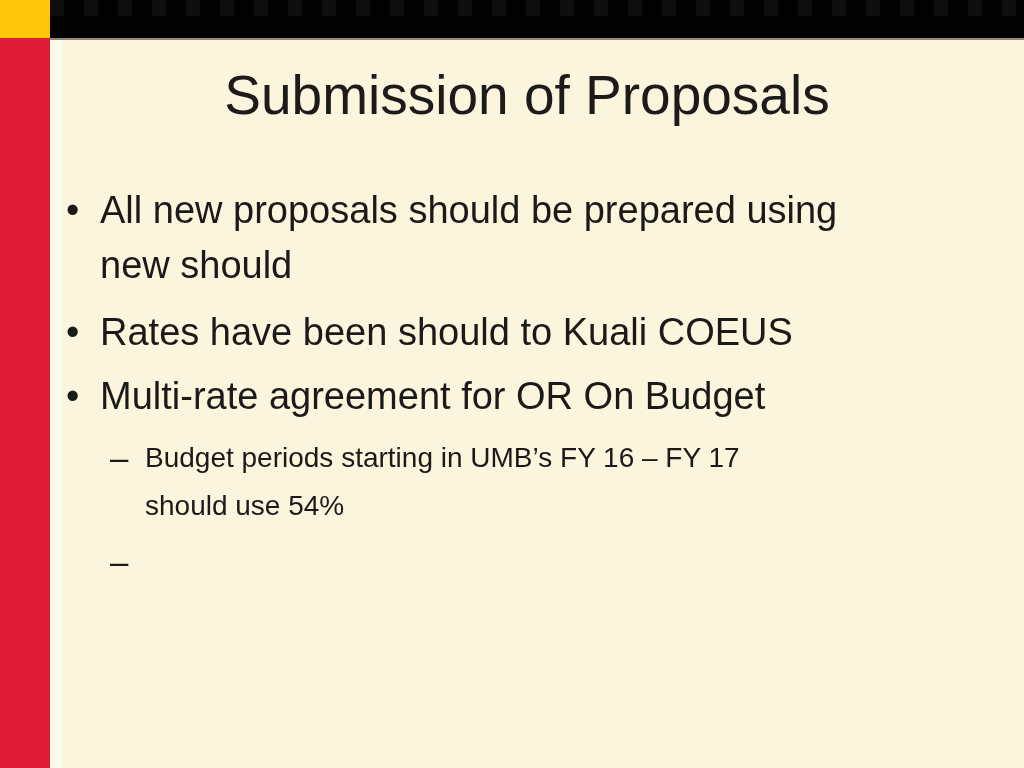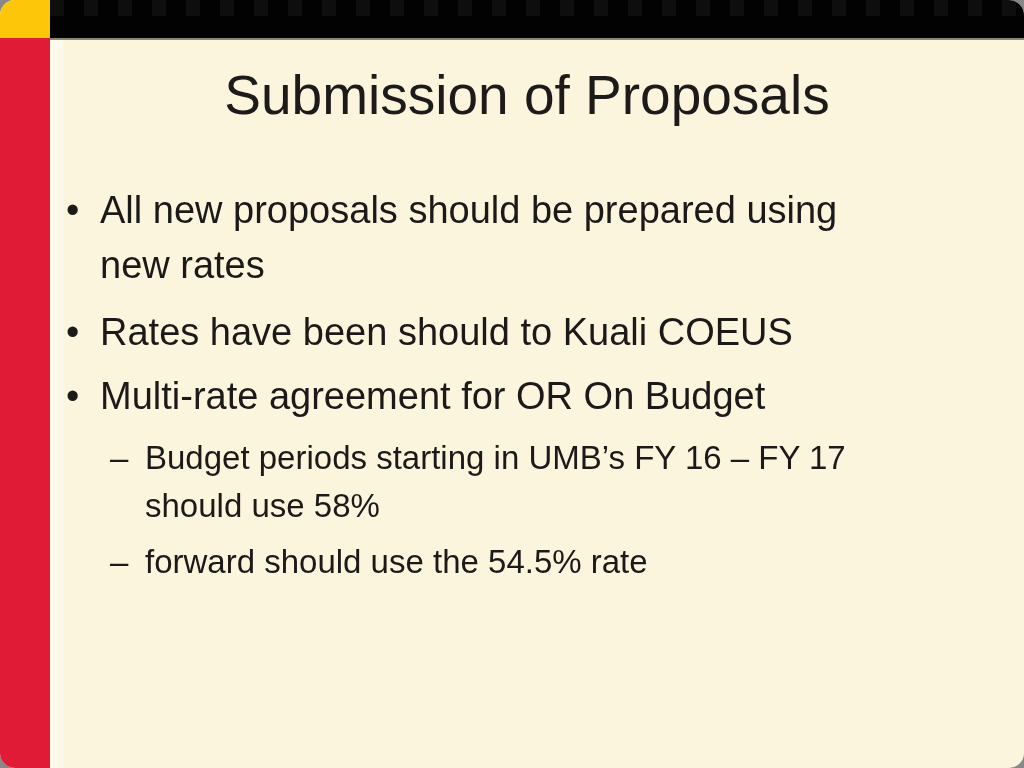--- a/index.html
+++ b/index.html
@@ -3,21 +3,20 @@
 <meta charset="utf-8">
 <style>
   html,body{margin:0;padding:0;background:#888;}
   .slide{
     position:relative;
     width:1024px;height:768px;
     overflow:hidden;
     background:#fcf5de;
     font-family:"Liberation Sans", sans-serif;
     color:#1c1a19;
-    border-radius:15px;
   }
   
   .yellow-sq{
     position:absolute;left:0;top:0;width:50px;height:38px;
     background:#fdc609;
   }
   
   .black-bar{
     position:absolute;left:50px;top:0;width:974px;height:38px;
     background:#020202;
@@ -49,21 +48,21 @@
     text-align:center;
     color:#1d1b1a;
     white-space:nowrap;
   }
   .bullet{position:absolute;}
   .bullet .marker{position:absolute;left:0;top:0;}
   .lvl1{left:66px;width:900px;}
   .lvl1 .line{padding-left:34px;font-size:38px;line-height:55px;white-space:nowrap;}
   .lvl1 .marker{font-size:38px;line-height:55px;}
   .lvl2{left:110px;width:880px;}
-  .lvl2 .line{padding-left:35px;font-size:33px;line-height:48px;white-space:nowrap;}
+  .lvl2 .line{padding-left:35px;font-size:28px;line-height:48px;white-space:nowrap;}
   .lvl2 .marker{font-size:33px;line-height:48px;}
   .b1{top:183px;}
   .b2{top:305px;}
   .b3{top:369px;}
   .s1{top:434px;}
   .s2{top:538px;}
 </style>
 </head>
 <body>
 
@@ -72,37 +71,36 @@
   <div class="yellow-sq"></div>
   <div class="black-bar"></div>
   <div class="red-col"></div>
   <div class="light-band"></div>
 
   <h1 class="title">Submission of Proposals</h1>
 
   <div class="bullet lvl1 b1">
     <span class="marker">•</span>
     <div class="line">All new proposals should be prepared using</div>
-    <div class="line">new rates</div>
+    <div class="line">new should</div>
   </div>
 
   <div class="bullet lvl1 b2">
     <span class="marker">•</span>
     <div class="line">Rates have been should to Kuali COEUS</div>
   </div>
 
   <div class="bullet lvl1 b3">
     <span class="marker">•</span>
     <div class="line">Multi-rate agreement for OR On Budget</div>
   </div>
 
   <div class="bullet lvl2 s1">
     <span class="marker">–</span>
     <div class="line">Budget periods starting in UMB’s FY 16 – FY 17</div>
-    <div class="line">should use 58%</div>
+    <div class="line">should use 54%</div>
   </div>
 
   <div class="bullet lvl2 s2">
     <span class="marker">–</span>
-    <div class="line">forward should use the 54.5% rate</div>
   </div>
 
 </div>
 
 </body></html>

